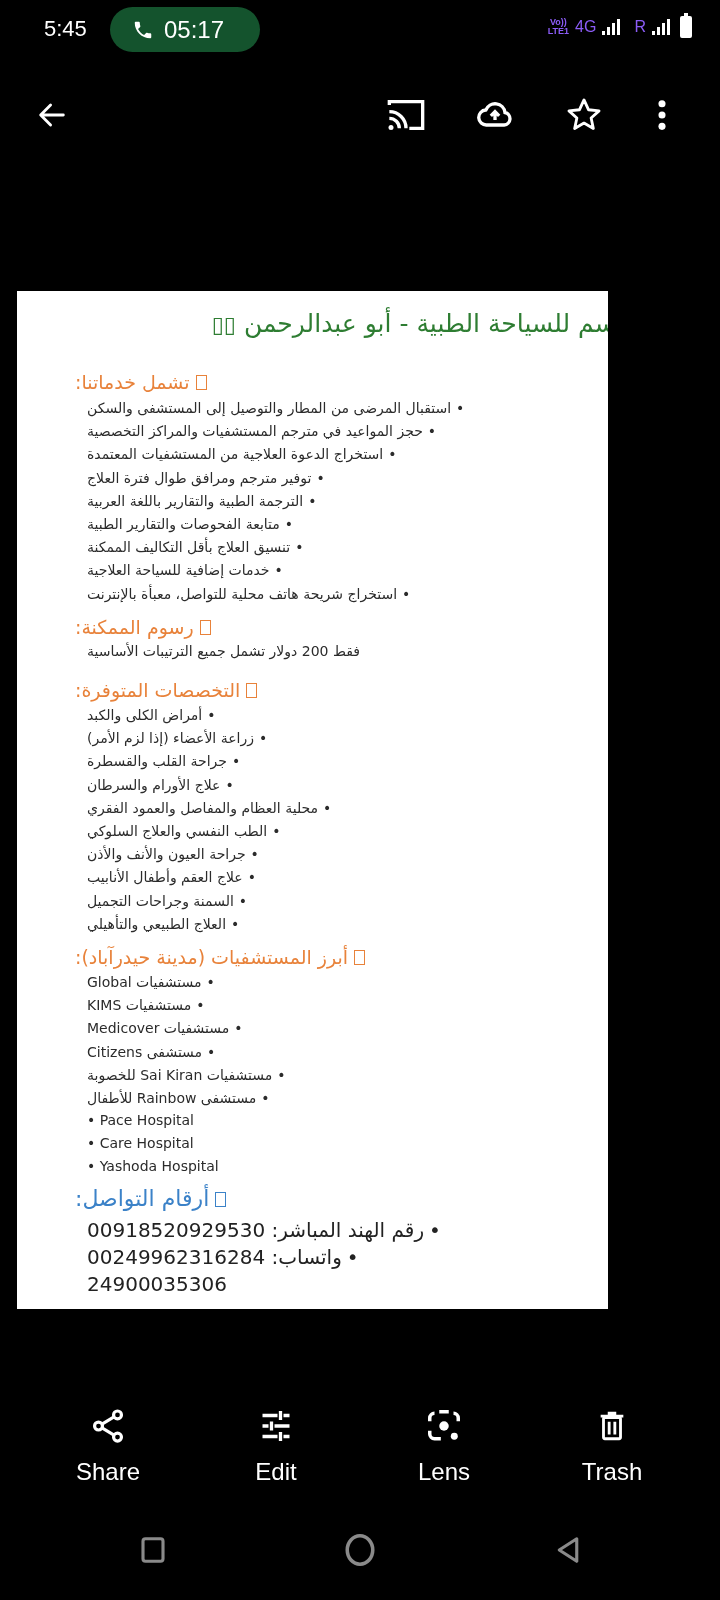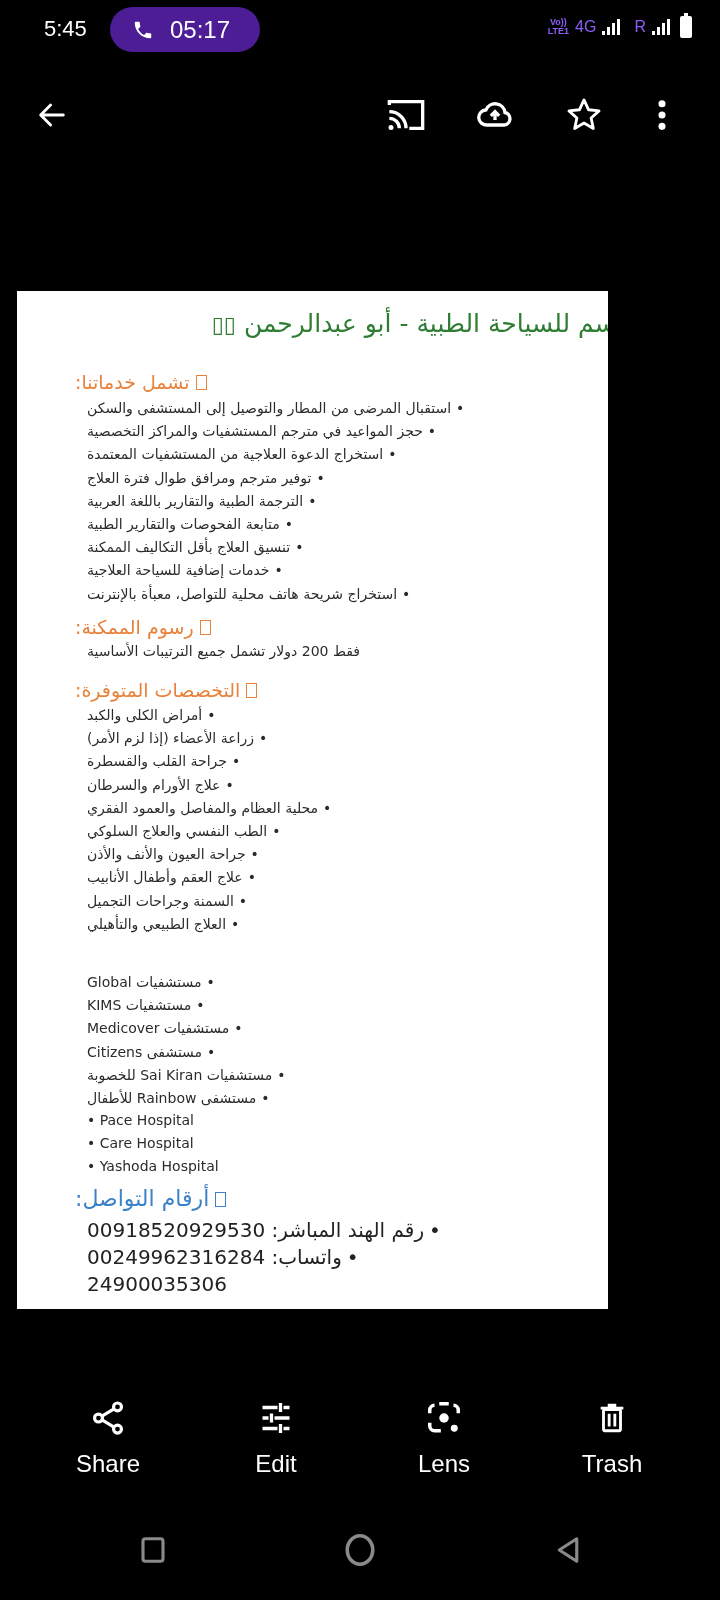--- a/index.html
+++ b/index.html
@@ -1,21 +1,21 @@
 <!DOCTYPE html>
 <html><head>
 <meta charset="utf-8">
 <style>
   * { margin:0; padding:0; box-sizing:border-box; }
   html, body { width:720px; height:1600px; background:#000; overflow:hidden; }
   body { font-family:"DejaVu Sans", sans-serif; color:#fff; position:relative; }
 
   .status-bar { position:absolute; top:0; left:0; width:720px; height:60px; }
   .status-time { position:absolute; left:44px; top:16px; font-family:"Liberation Sans", sans-serif; font-size:22px; color:#fff; }
-  .call-pill { position:absolute; left:110px; top:7px; width:150px; height:45px; border-radius:23px; background:#4c1d95; display:flex; align-items:center; padding-left:22px; gap:16px; }
+  .call-pill { position:absolute; left:110px; top:7px; width:150px; height:45px; border-radius:23px; background:#14532d; display:flex; align-items:center; padding-left:22px; gap:10px; }
   .call-pill .call-time { font-family:"Liberation Sans", sans-serif; font-size:24px; color:#fff; }
   .status-right { position:absolute; right:28px; top:16px; display:flex; align-items:center; gap:6px; font-family:"Liberation Sans", sans-serif; color:#8b5cf6; }
   .volte { font-size:9px; line-height:9px; font-weight:bold; text-align:center; }
   .net-label { font-size:16px; }
   .signal { display:flex; align-items:flex-end; gap:2px; height:16px; }
   .signal span { width:3px; background:#fff; display:block; }
   .battery { width:12px; height:22px; border:2px solid #fff; border-radius:2px; background:#fff; position:relative; margin-left:4px; }
   .battery::before { content:""; position:absolute; top:-5px; left:2px; width:4px; height:3px; background:#fff; }
 
   .top-toolbar { position:absolute; top:85px; left:0; width:720px; height:70px; }
@@ -28,21 +28,21 @@
   .box { display:inline-block; width:11px; height:15px; border:1px solid currentColor; margin-left:6px; vertical-align:-1px; }
   .list { position:absolute; left:70px; font-size:14px; color:#2b2b2b; line-height:23.2px; }
   .list li { list-style:none; direction:rtl; white-space:nowrap; text-align:left; unicode-bidi:plaintext; }
   .list.rtl li { direction:rtl; display:block; width:max-content; }
   .list li .b { margin-left:5px; }
   .fee { position:absolute; left:70px; top:366px; font-size:14px; color:#2b2b2b; direction:rtl; }
   .list.ltr li { direction:ltr; }
   .list.big { font-size:20px; line-height:27px; color:#222; }
 
   .bottom-actions { position:absolute; top:1395px; left:0; width:720px; height:100px; }
-  .action { position:absolute; top:0; width:120px; text-align:center; }
+  .action { position:absolute; top:8px; width:120px; text-align:center; }
   .action .ic { height:45px; display:flex; align-items:center; justify-content:center; }
   .action .lbl { font-family:"Liberation Sans", sans-serif; font-size:24px; color:#fff; margin-top:10px; }
 
   .nav-bar { position:absolute; top:1500px; left:0; width:720px; height:100px; }
   .nav-btn { position:absolute; top:25px; width:60px; height:50px; display:flex; align-items:center; justify-content:center; }
 </style>
 </head>
 <body>
 
 <div class="status-bar">
@@ -138,20 +138,21 @@
     <li><span class="b">•</span><span>جراحة القلب والقسطرة</span></li>
     <li><span class="b">•</span><span>علاج الأورام والسرطان</span></li>
     <li><span class="b">•</span><span>محلية العظام والمفاصل والعمود الفقري</span></li>
     <li><span class="b">•</span><span>الطب النفسي والعلاج السلوكي</span></li>
     <li><span class="b">•</span><span>جراحة العيون والأنف والأذن</span></li>
     <li><span class="b">•</span><span>علاج العقم وأطفال الأنابيب</span></li>
     <li><span class="b">•</span><span>السمنة وجراحات التجميل</span></li>
     <li><span class="b">•</span><span>العلاج الطبيعي والتأهيلي</span></li>
   </ul>
 
+  <div class="sec-head" style="top:655px"><span class="box"></span><span>أبرز المستشفيات (مدينة حيدرآباد):</span></div>
   <ul class="list rtl" style="top:680px">
     <li><span class="b">•</span><span>مستشفيات Global</span></li>
     <li><span class="b">•</span><span>مستشفيات KIMS</span></li>
     <li><span class="b">•</span><span>مستشفيات Medicover</span></li>
     <li><span class="b">•</span><span>مستشفى Citizens</span></li>
     <li><span class="b">•</span><span>مستشفيات Sai Kiran للخصوبة</span></li>
     <li><span class="b">•</span><span>مستشفى Rainbow للأطفال</span></li>
   </ul>
   <ul class="list ltr" style="top:818px">
     <li>• <span>Pace Hospital</span></li>

